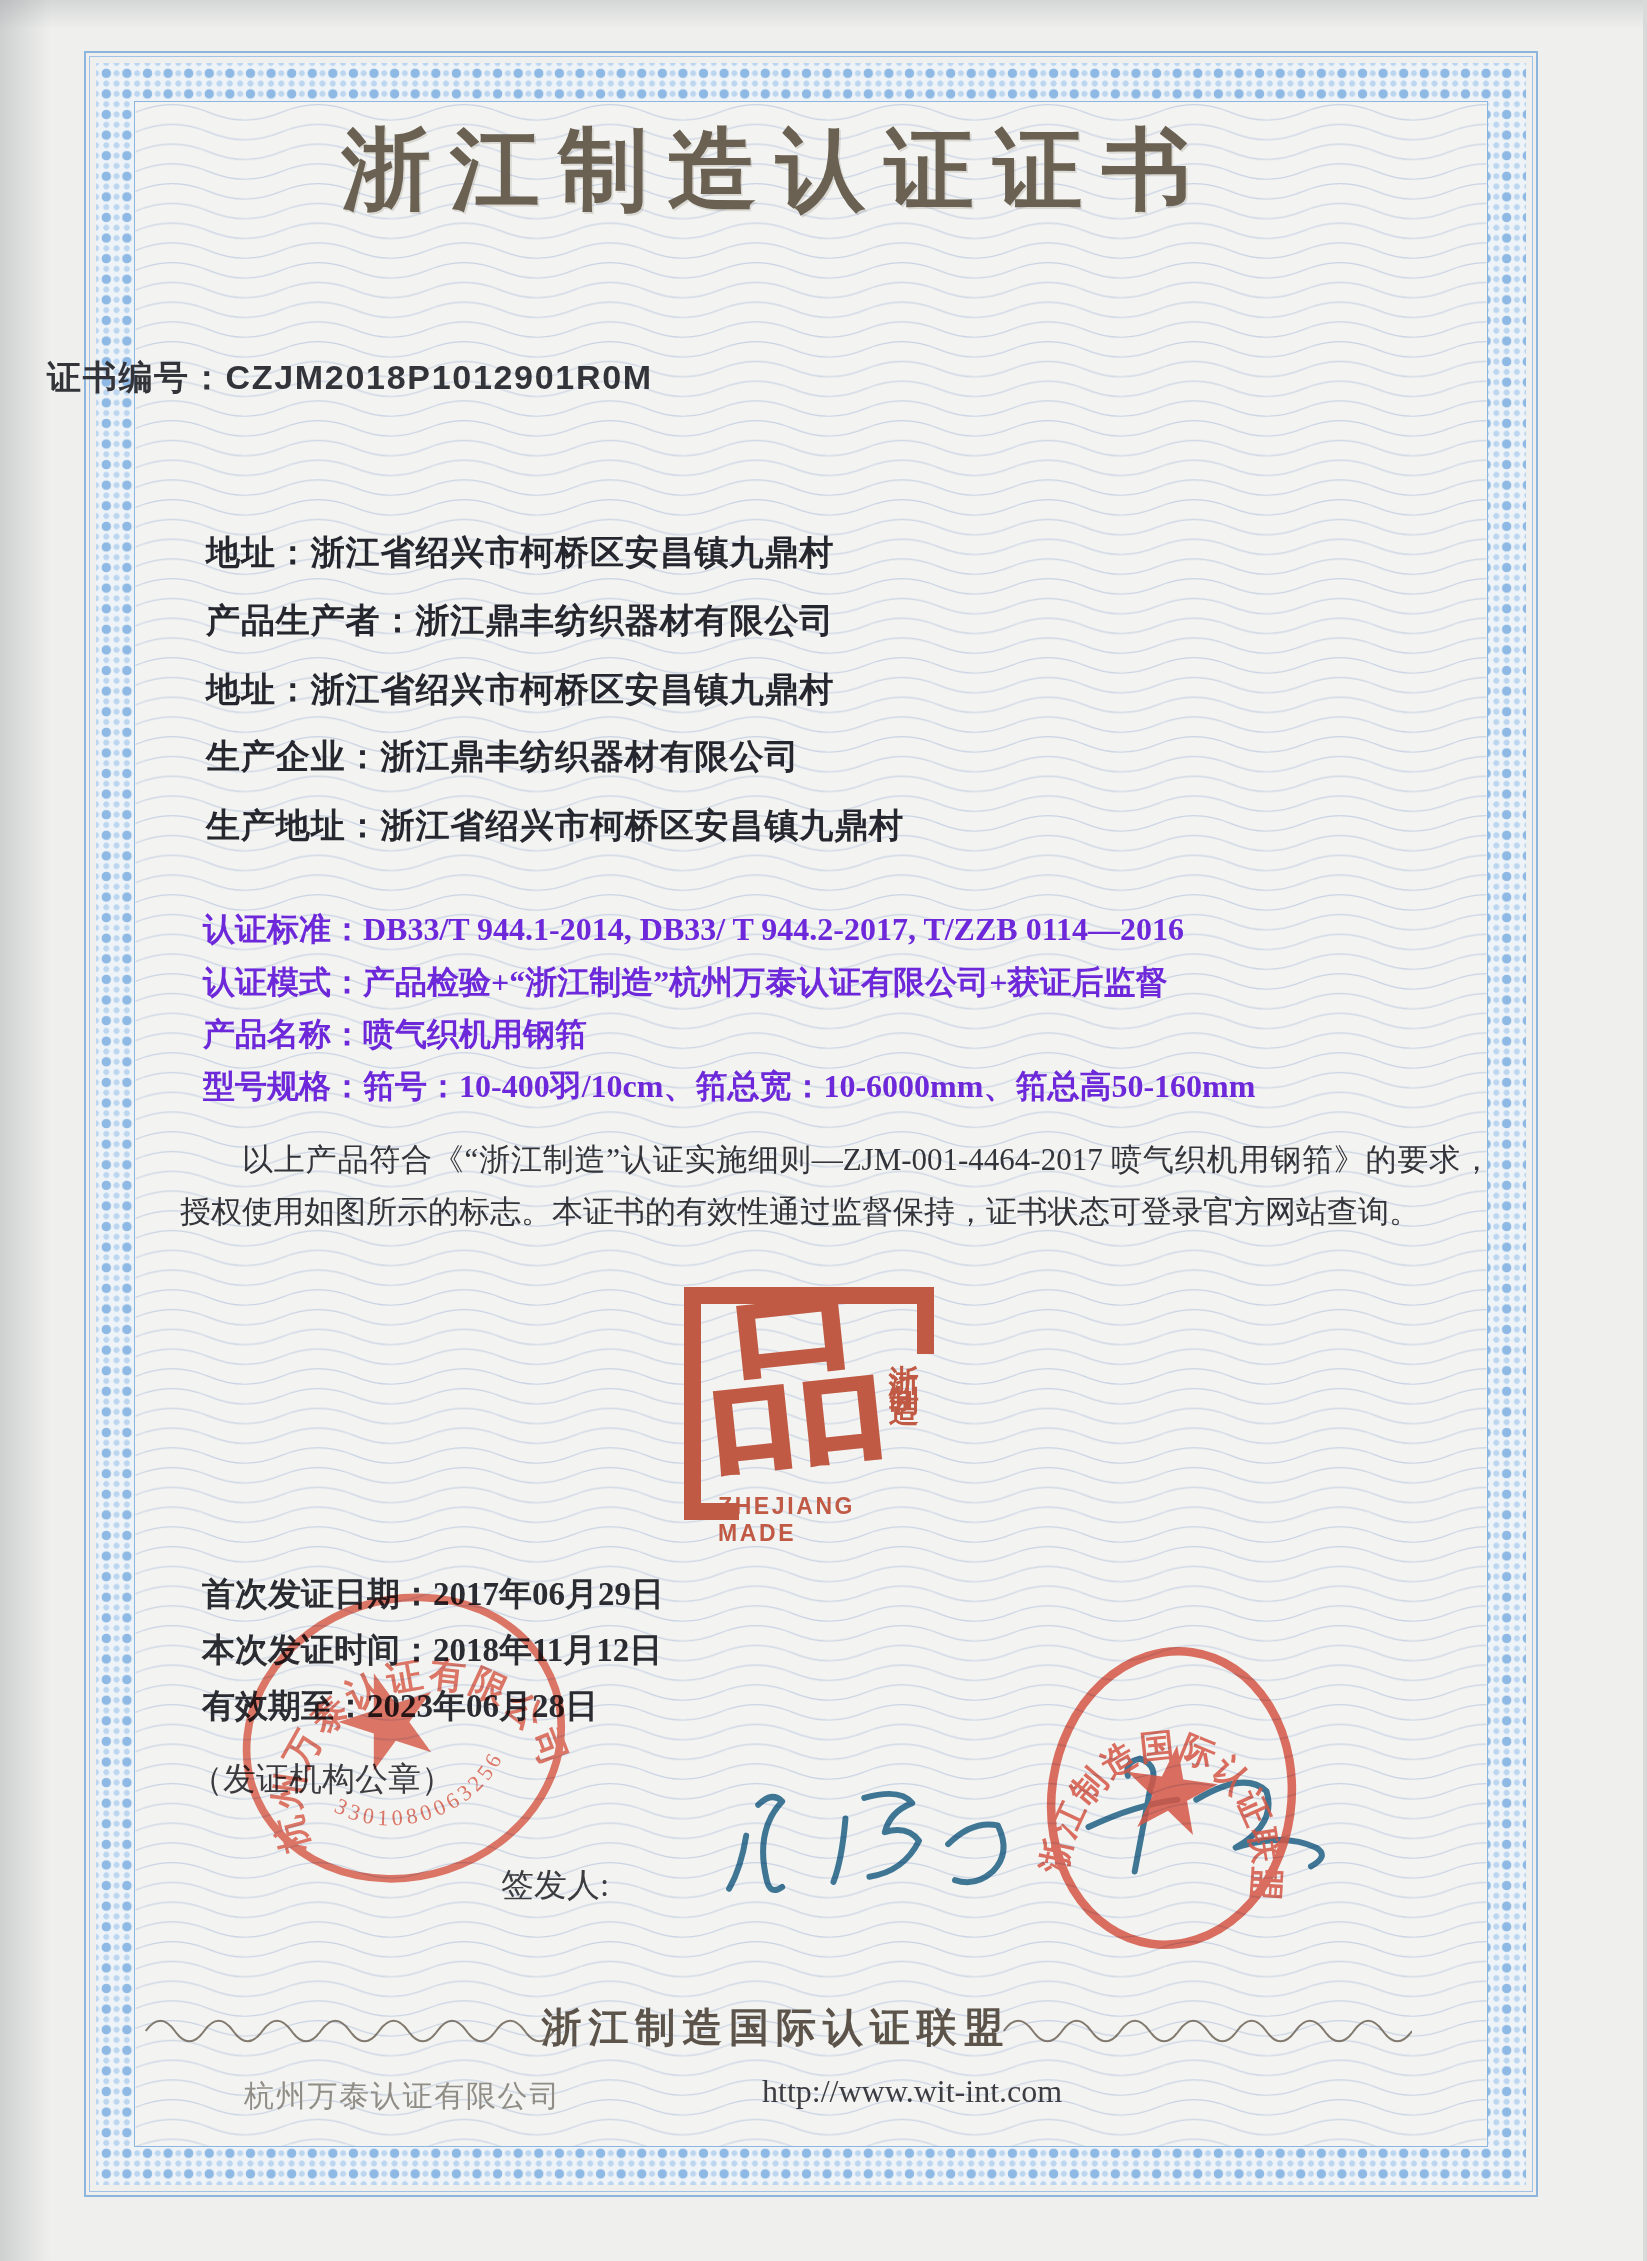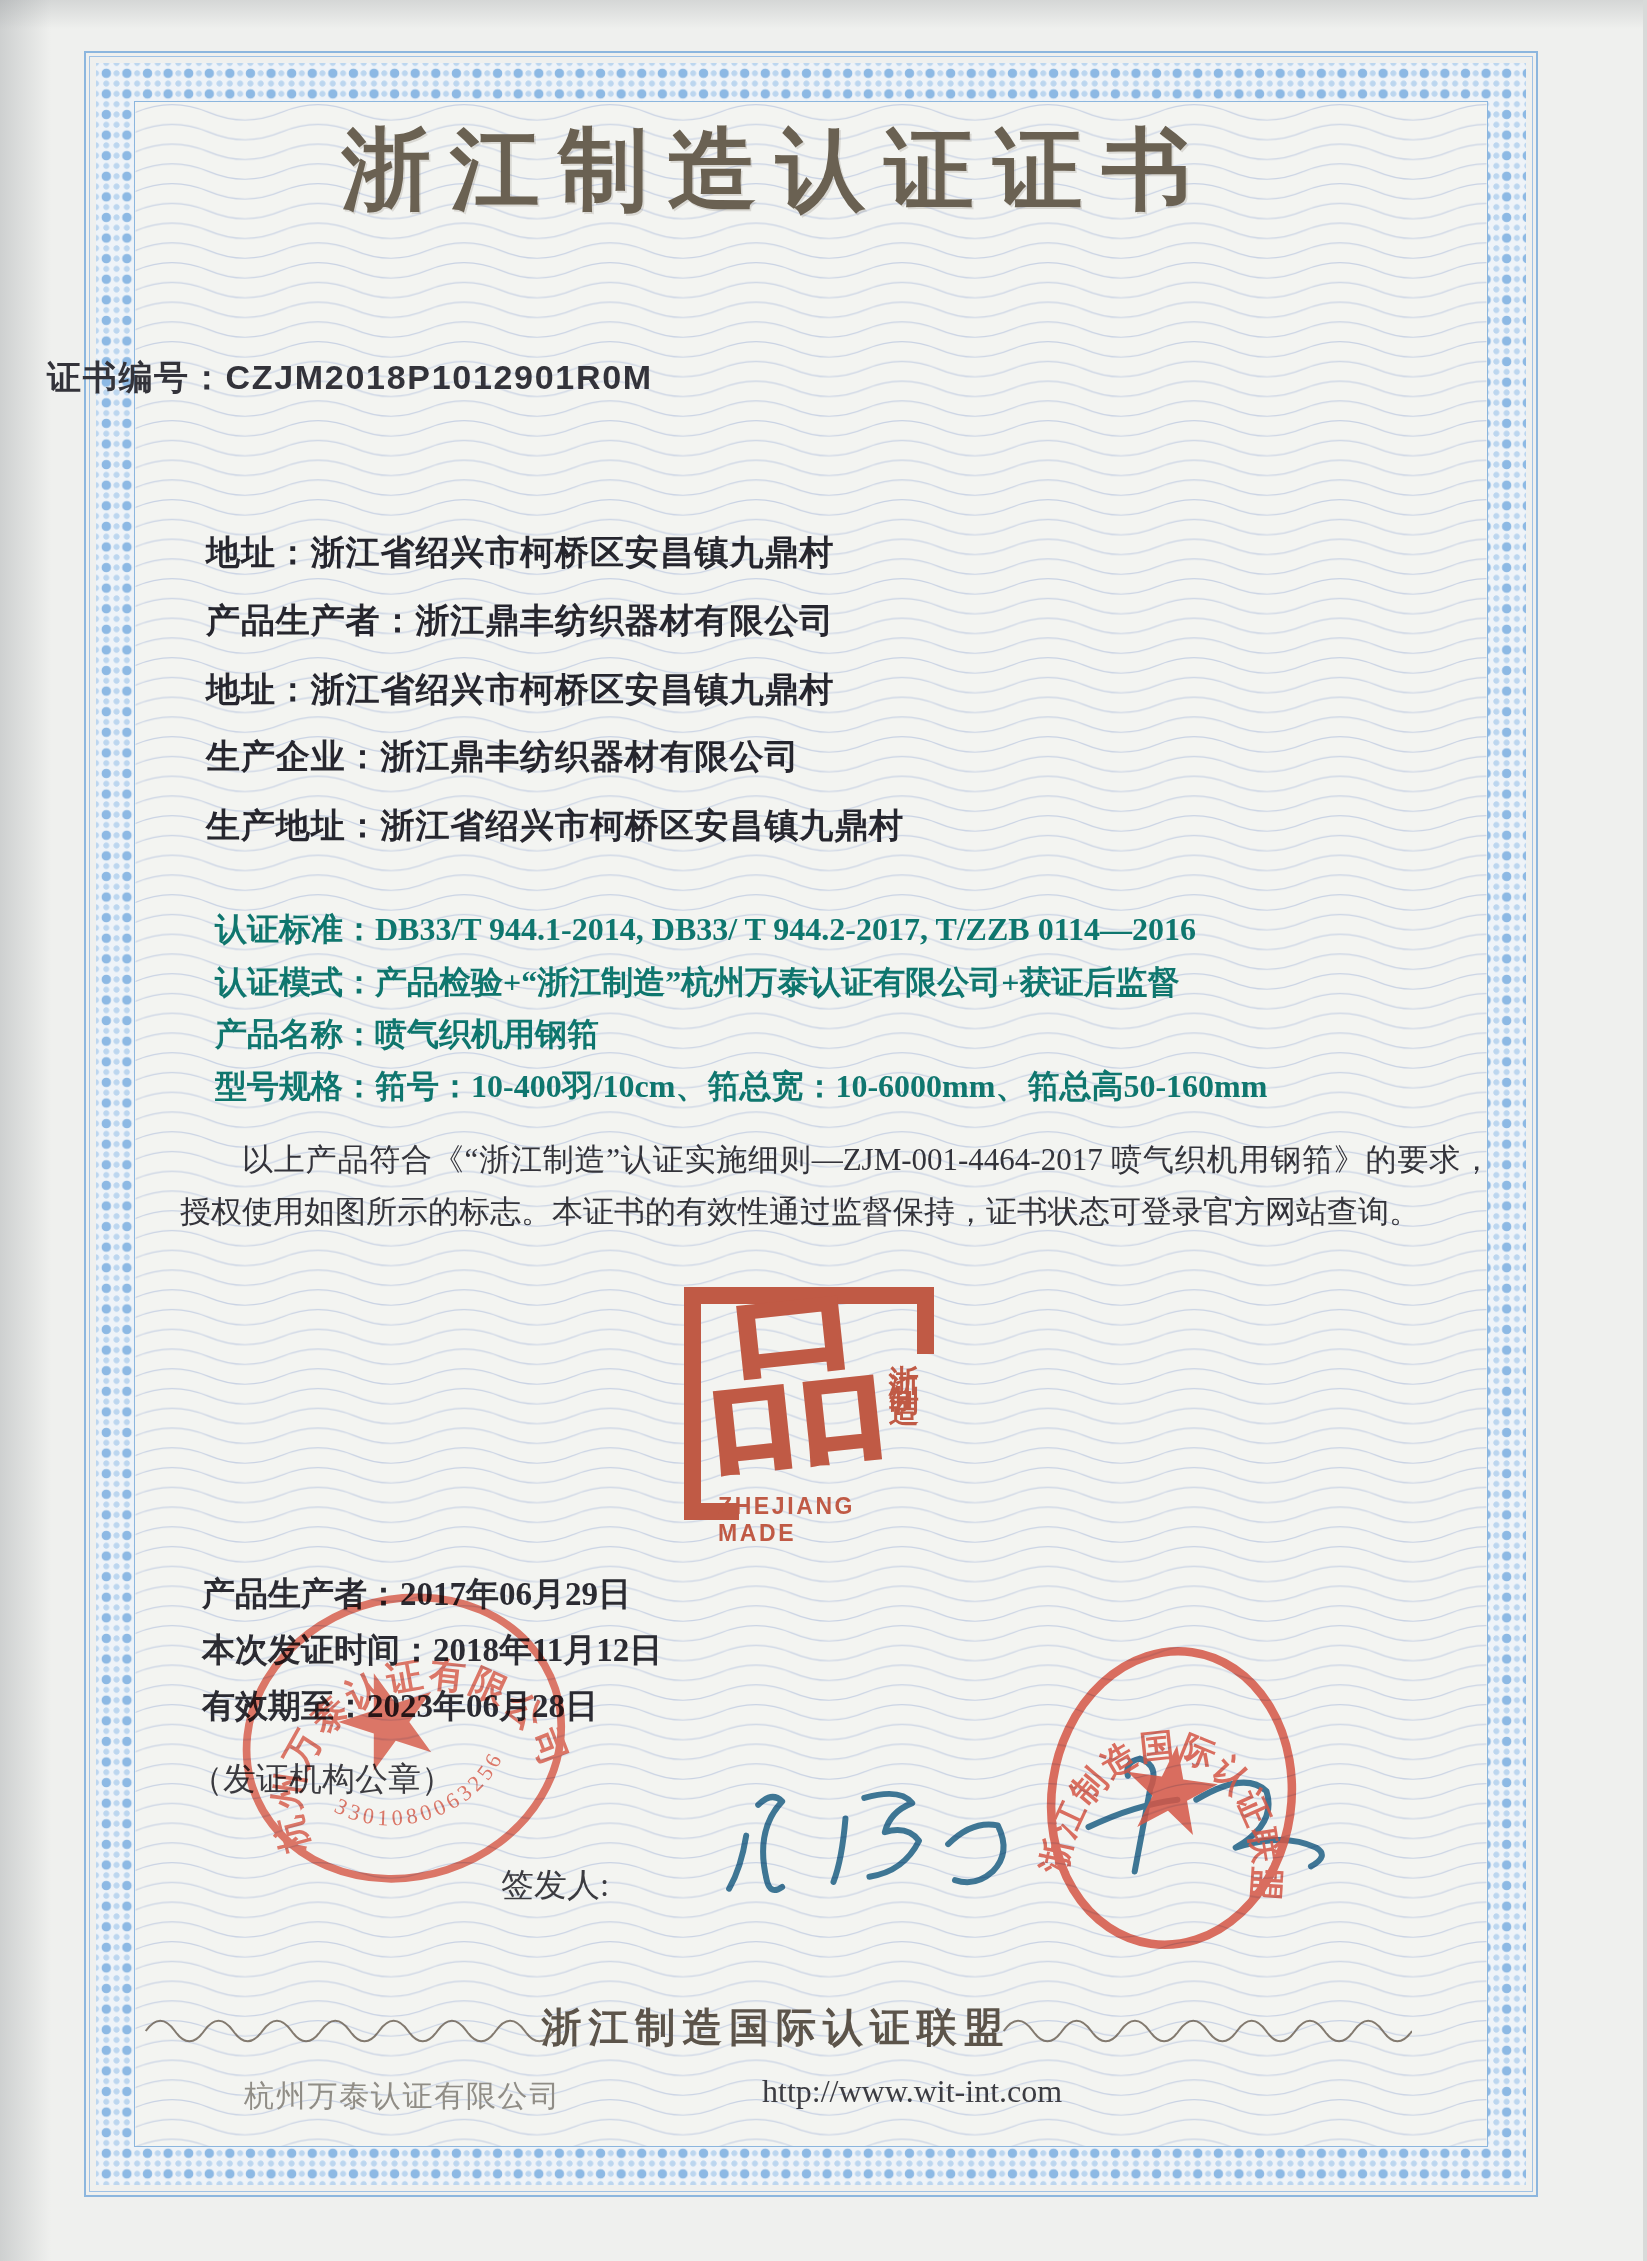--- a/index.html
+++ b/index.html
@@ -26,21 +26,21 @@
   
   .layer{position:absolute;inset:0;z-index:3;color:#2e2e35;}
   .abs{position:absolute;white-space:nowrap;}
 
   .title{left:47px;top:110px;width:1458px;text-align:center;
          font-family:"DejaVu Serif",serif;font-weight:700;font-size:89px;
          letter-spacing:0.22em;color:#6a6152;text-shadow:1.7px 1.7px 0 rgba(106,97,82,.18);}
   .certno{left:47px;top:355px;width:1458px;text-align:left;font-weight:700;
           font-size:34px;letter-spacing:1.7px;color:#33333a;}
   .field{left:206px;font-size:34px;font-weight:700;letter-spacing:0.9px;color:#26262e;}
-  .spec{left:215px;font-family:"Liberation Serif",serif;font-size:32px;font-weight:700;color:#0f766e;text-align:right;}
+  .spec{left:203px;font-family:"Liberation Serif",serif;font-size:32px;font-weight:700;color:#6d28d9;text-align:right;}
   .para{left:180px;top:1134px;width:1312px;white-space:normal;
         font-family:"Liberation Serif",serif;font-size:31px;line-height:52px;
         text-indent:62px;color:#33333a;text-align:justify;}
   .date{left:202px;font-family:"Liberation Serif",serif;font-size:33px;font-weight:700;color:#2b2b32;}
   .sealnote{left:190px;top:1757px;font-family:"Liberation Serif",serif;font-size:33px;color:#3b3b40;}
   .signer{left:466px;top:1863px;font-family:"Liberation Serif",serif;font-size:33px;color:#3b3b40;margin-left:35px;}
 
   
   .logo{position:absolute;left:684px;top:1287px;width:250px;height:233px;}
   .logo .bar{position:absolute;background:#c05a45;}
@@ -110,21 +110,21 @@
     <div class="logo">
       <div class="bar bar-top"></div>
       <div class="bar bar-left"></div>
       <div class="bar bar-right"></div>
       <div class="bar bar-bottom"></div>
       <div class="logo-glyph">品</div>
       <div class="logo-side">浙江制造</div>
       <div class="logo-caption">ZHEJIANG MADE</div>
     </div>
 
-    <div class="abs date" style="top:1572px">产品生产者：2017年06月29日</div>
+    <div class="abs date" style="top:1572px">首次发证日期：2017年06月29日</div>
     <div class="abs date" style="top:1628px">本次发证时间：2018年11月12日</div>
     <div class="abs date" style="top:1684px">有效期至：2023年06月28日</div>
     <div class="abs sealnote">（发证机构公章）</div>
     <div class="abs signer">签发人:</div>
 
     <div class="abs alliance">浙江制造国际认证联盟</div>
     <svg class="flourish fl-left" viewBox="0 0 478 30" xmlns="http://www.w3.org/2000/svg">
       <path d="M2 15 q17 -24 34 0 q17 24 34 0 q17 -24 34 0 q17 24 34 0 q17 -24 34 0 q17 24 34 0 q17 -24 34 0 q17 24 34 0 q17 -24 34 0 q17 24 34 0 q17 -24 34 0 q17 24 34 0 q17 -24 34 0 q17 24 34 0" fill="none" stroke="#6e6458" stroke-width="2.4" opacity=".85"></path>
     </svg>
     <svg class="flourish fl-right" viewBox="0 0 478 30" xmlns="http://www.w3.org/2000/svg">

